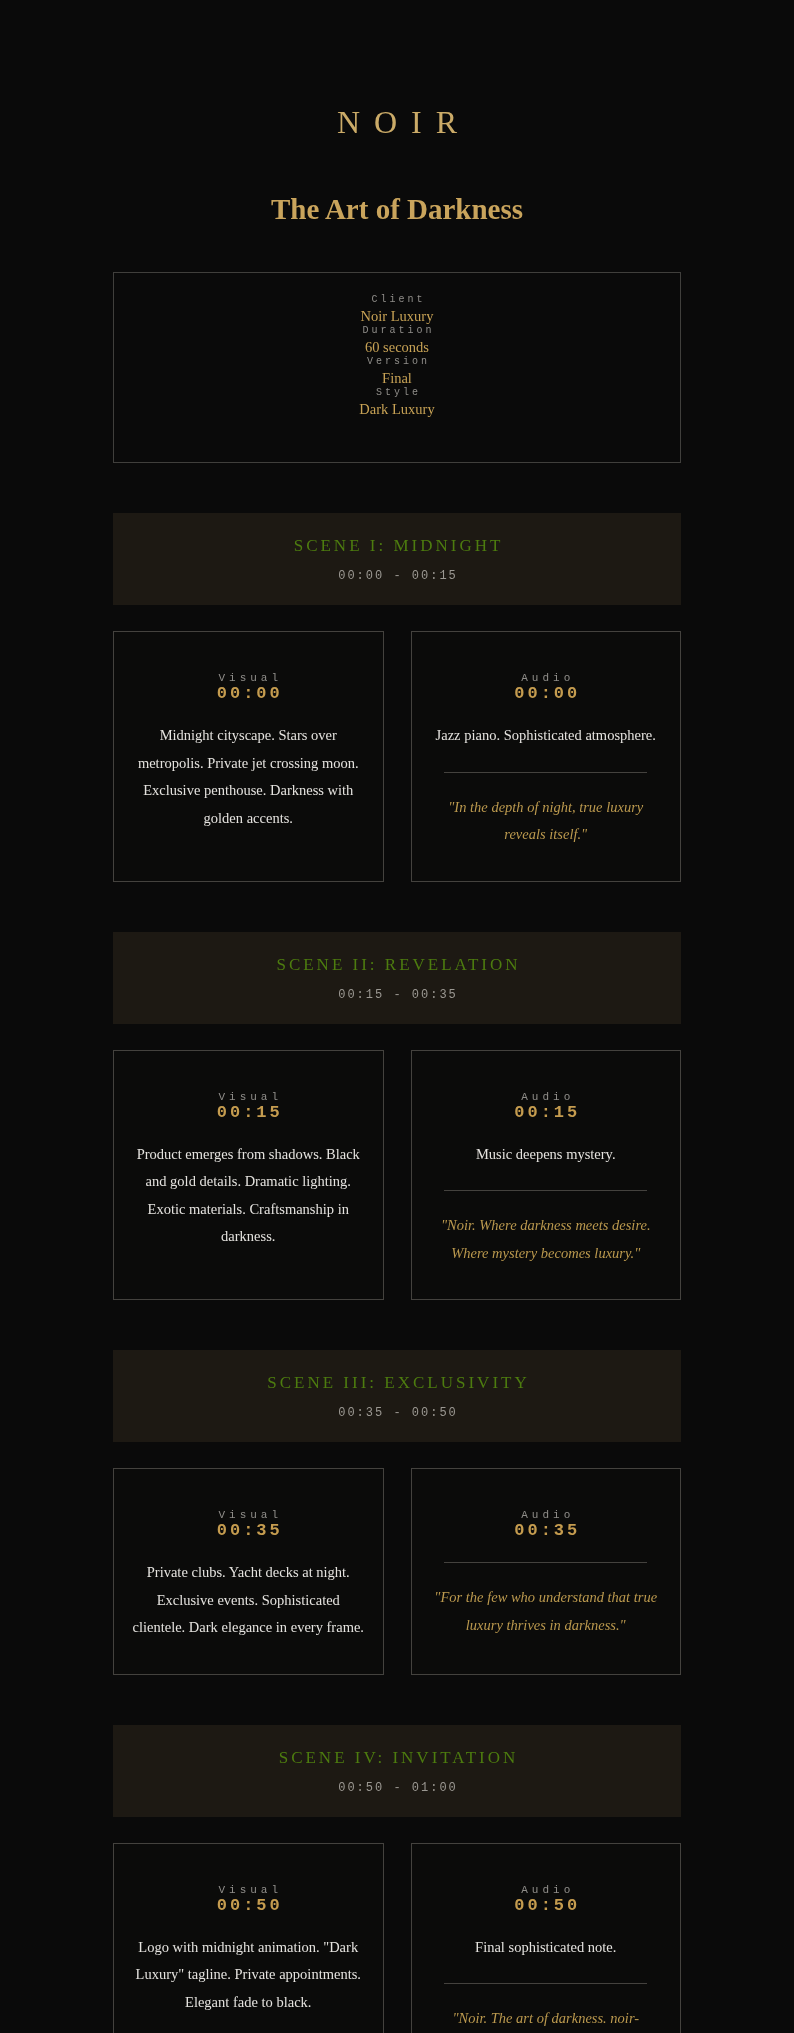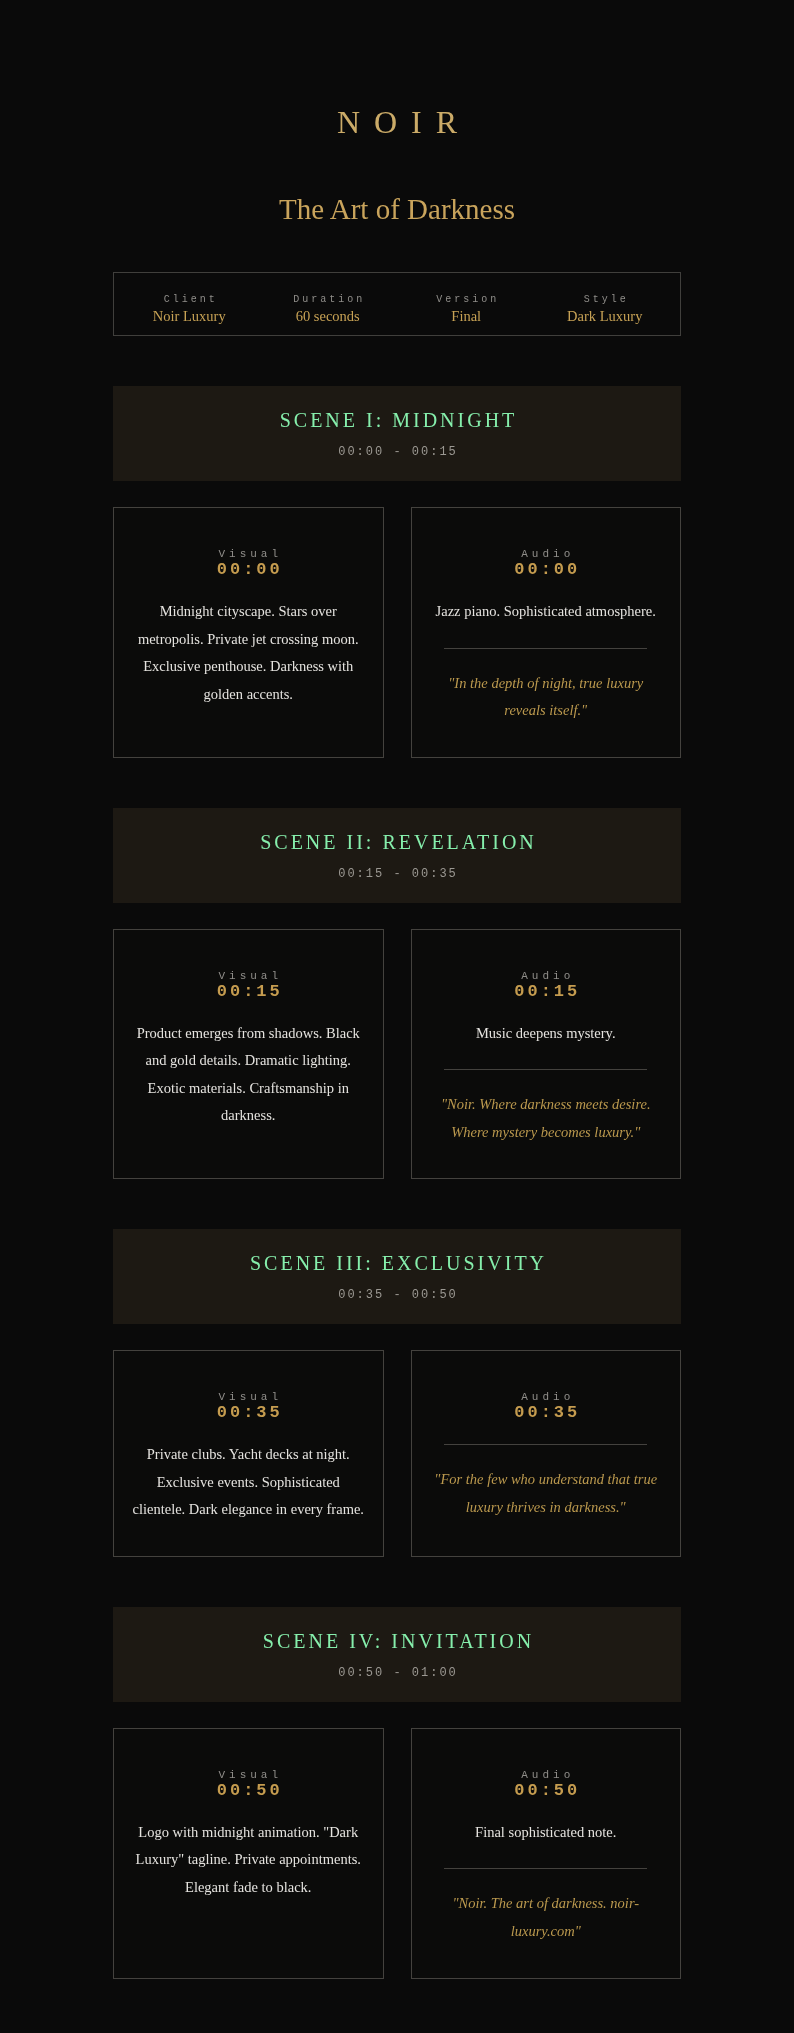--- a/index.html
+++ b/index.html
@@ -35,29 +35,30 @@
     text-align: center;
     font-size: 11px;
     letter-spacing: 5px;
     text-indent: 5px;
     color: #9a9894;
   }
   .page-title {
     margin: 52px 0 0;
     text-align: center;
     font-size: 29px;
-    font-weight: normal;
+    font-weight: bold;
     color: #c9a45c;
   }
   
   .meta-box {
     margin-top: 46px;
     border: 1px solid #403f3c;
     display: flex;
-    padding: 21px 6px 10px;
+    padding: 21px 6px 44px;
+    flex-direction: column;
   }
   .meta-col { flex: 1; text-align: center; }
   .meta-label {
     font-family: "Liberation Mono", monospace;
     font-size: 10px;
     letter-spacing: 3px;
     text-indent: 3px;
     color: #908e8a;
   }
   .meta-value {
@@ -66,24 +67,24 @@
     color: #c7a255;
   }
   
   .scene { margin-top: 50px; }
   .scene-header {
     background: #1d1913;
     text-align: center;
     padding: 23px 0 22px;
   }
   .scene-title {
-    font-size: 20px;
+    font-size: 17px;
     letter-spacing: 3px;
     text-indent: 3px;
-    color: #86efac;
+    color: #4d7c0f;
   }
   .scene-time {
     margin-top: 13px;
     font-family: "Liberation Mono", monospace;
     font-size: 12px;
     letter-spacing: 2px;
     text-indent: 2px;
     color: #9b9892;
   }
   .cards {

